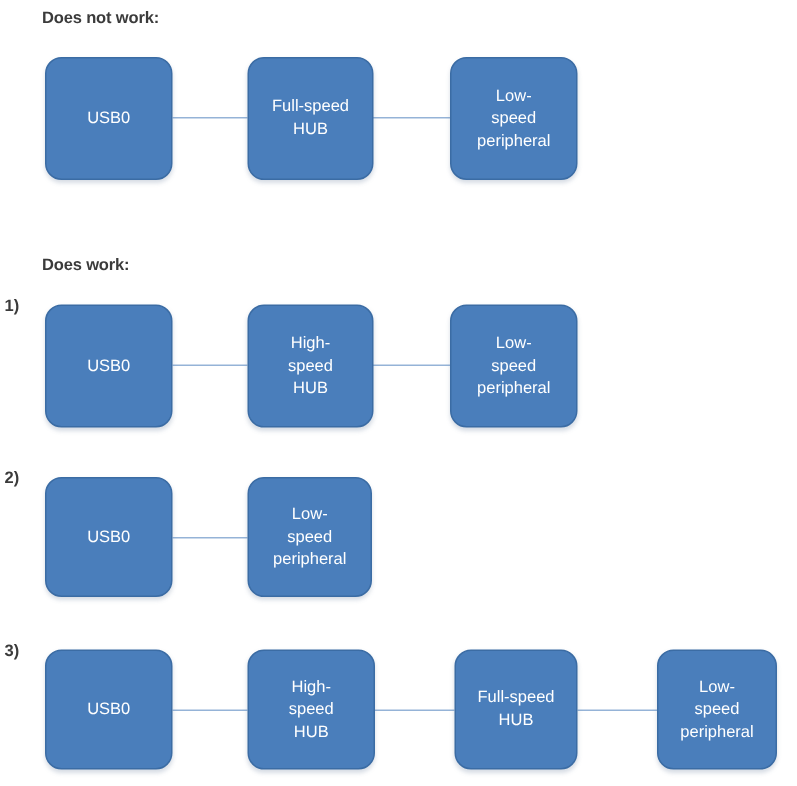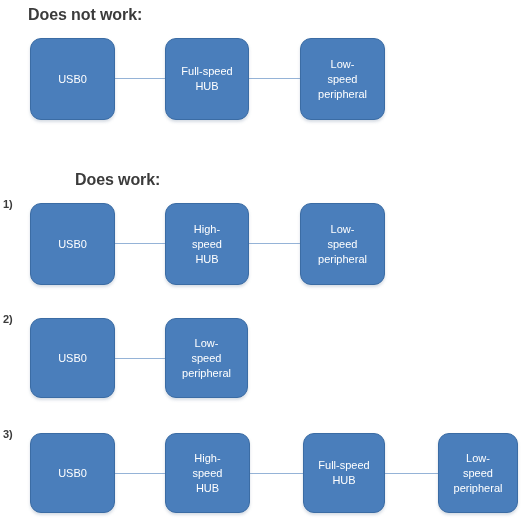--- a/index.html
+++ b/index.html
@@ -21,21 +21,21 @@
     left: 0;
     top: 0;
     width: 531px;
     height: 524px;
     background: #ffffff;
   }
 
   .section-label {
     position: absolute;
     font-family: "Liberation Sans", sans-serif;
-    font-size: 16px;
+    font-size: 11px;
     font-weight: bold;
     color: #3b3b3b;
     letter-spacing: -0.1px;
     white-space: nowrap;
   }
 
   .row-marker {
     position: absolute;
     font-family: "Liberation Sans", sans-serif;
     font-size: 11px;
@@ -92,21 +92,21 @@
   <div class="node" style="left:165px; top:38px; width:84px; height:82px;">
     <span class="node-text">Full-speed
 HUB</span>
   </div>
   <div class="node" style="left:300px; top:38px; width:85px; height:82px;">
     <span class="node-text">Low-
 speed
 peripheral</span>
   </div>
 
-  <div class="section-label" style="left:28px; top:171px;margin-left:47px;">Does work:</div>
+  <div class="section-label" style="left:28px; top:171px;">Does work:</div>
 
   <div class="row-marker" style="left:3px; top:198px;">1)</div>
 
   <div class="connector" style="left:115px; top:243px; width:50px;"></div>
   <div class="connector" style="left:248px; top:243px; width:52px;"></div>
 
   <div class="node" style="left:30px; top:203px; width:85px; height:82px;">
     <span class="node-text">USB0</span>
   </div>
   <div class="node" style="left:165px; top:203px; width:84px; height:82px;">

